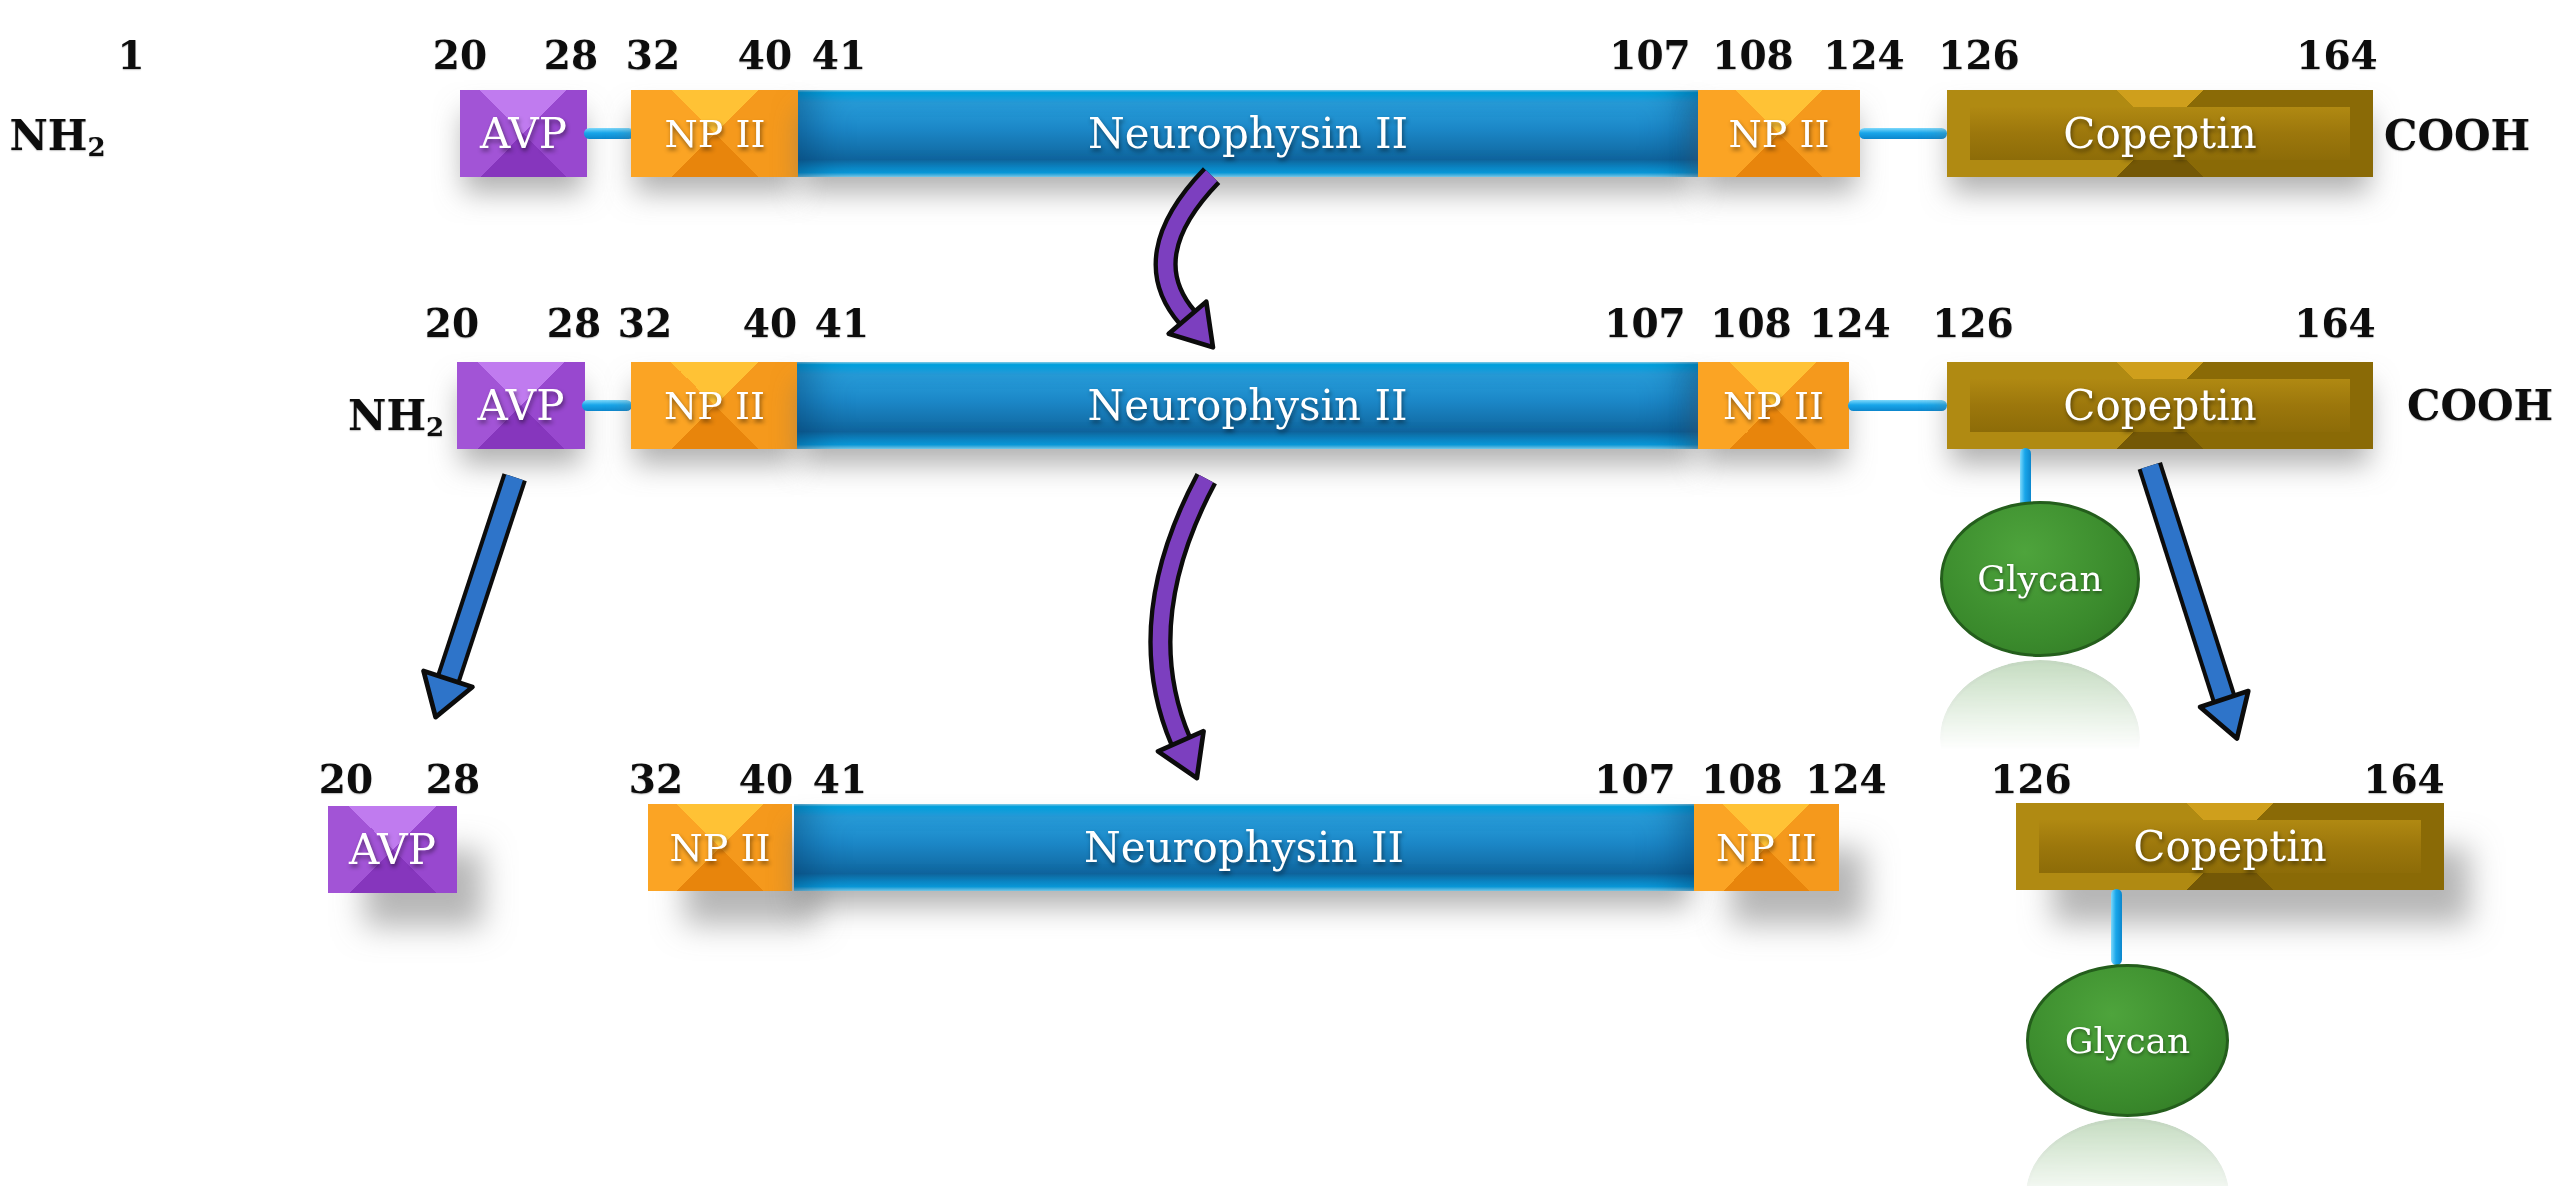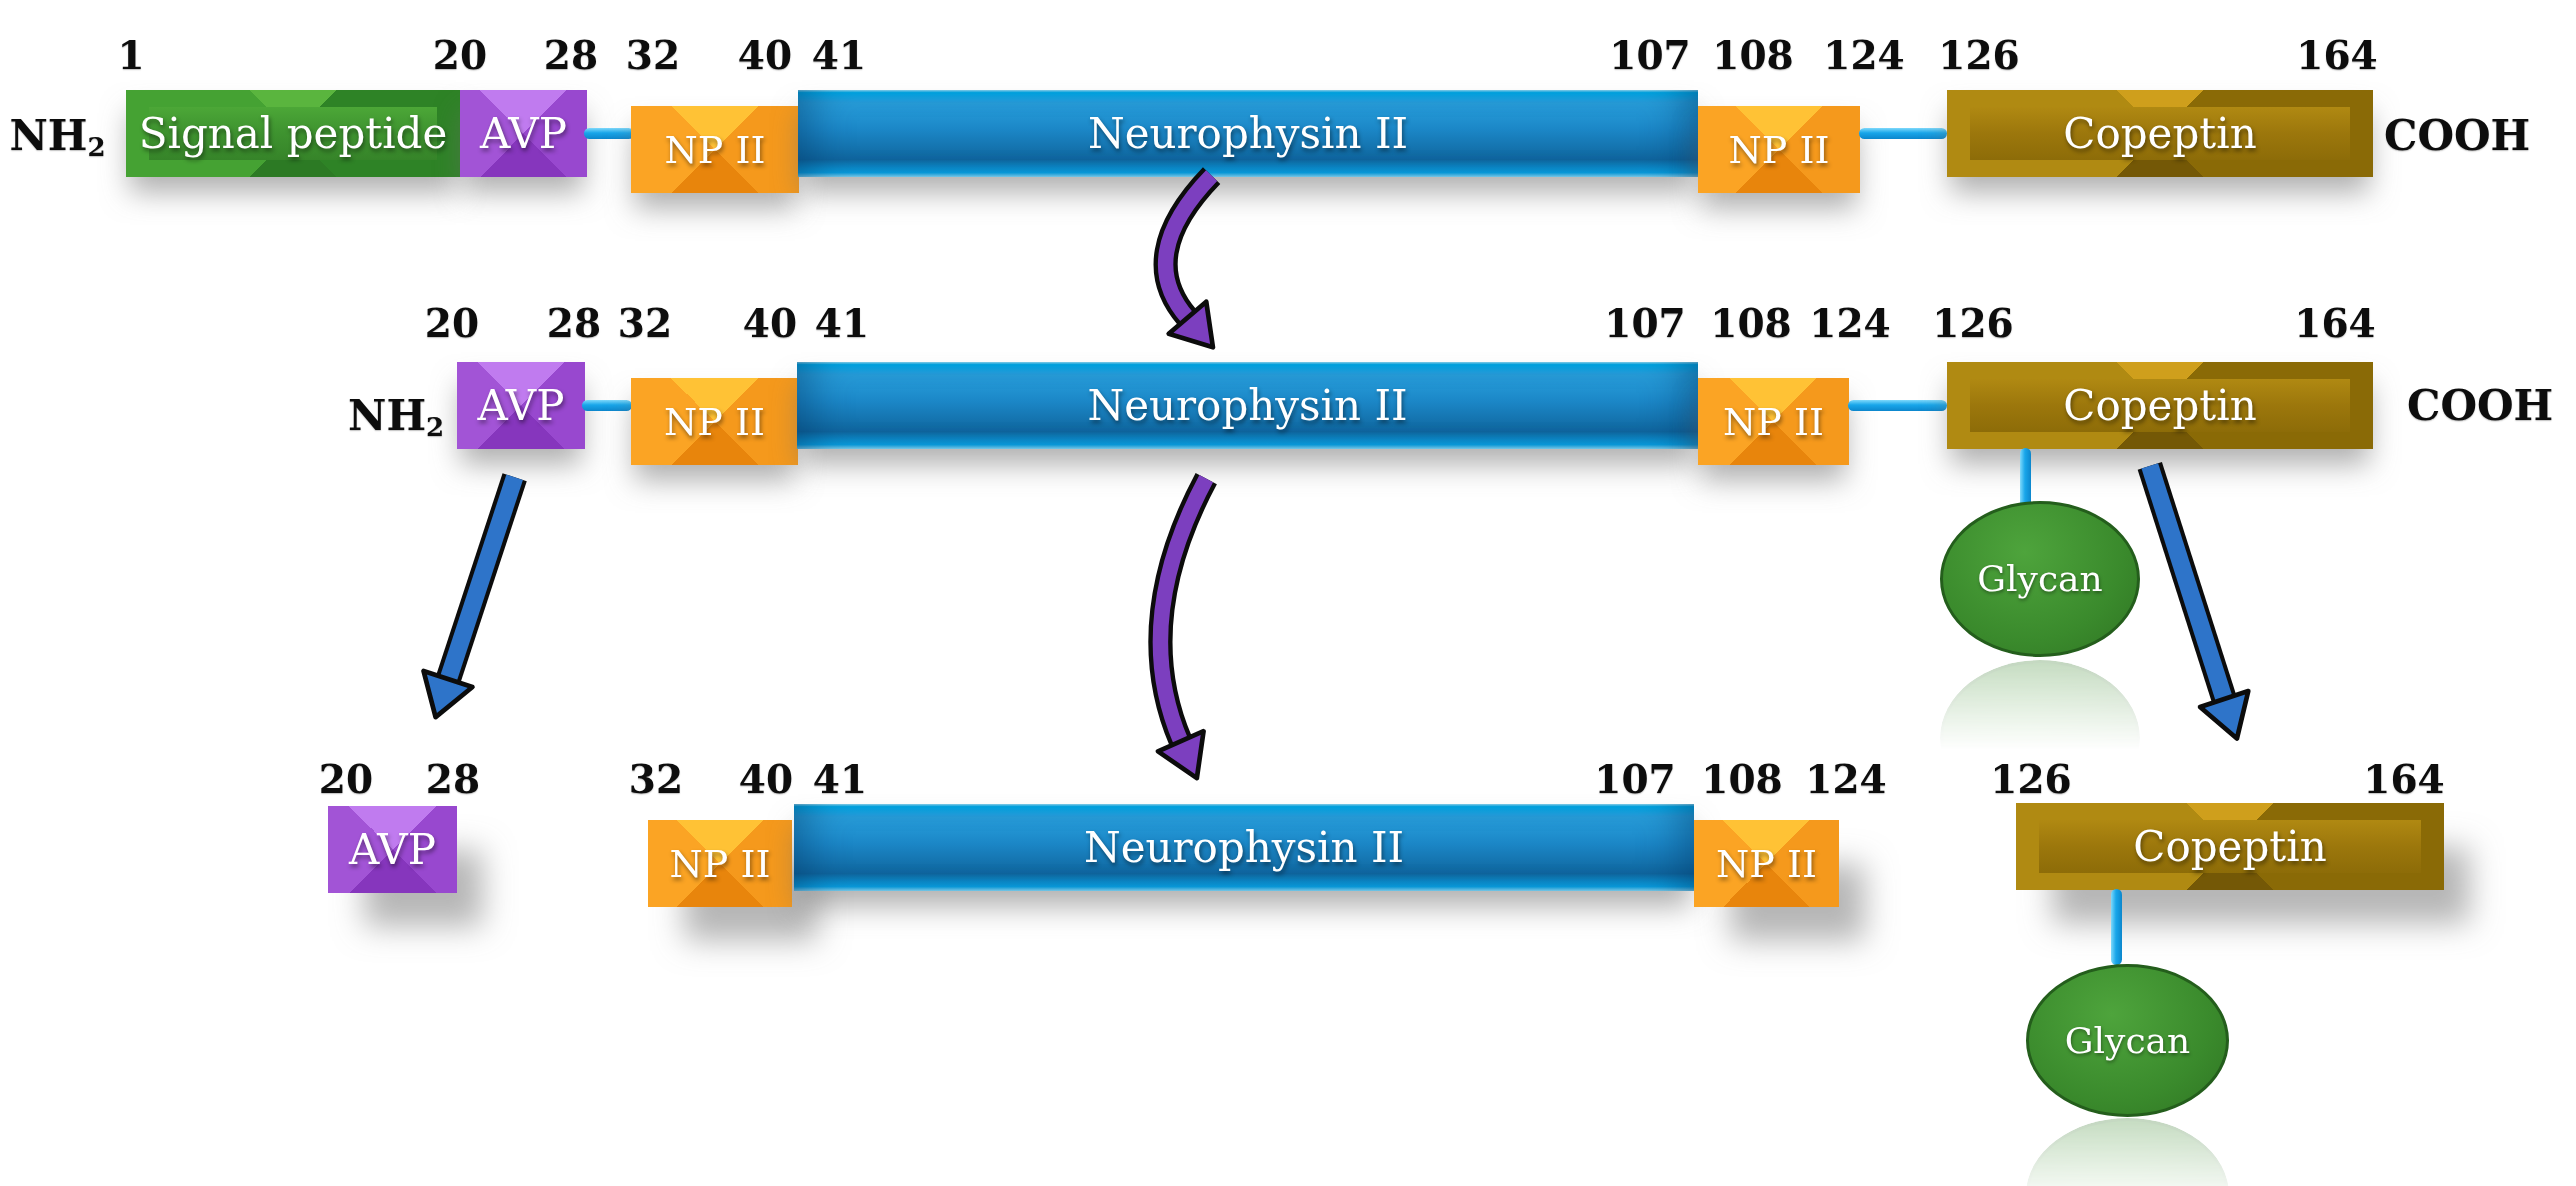--- a/index.html
+++ b/index.html
@@ -22,21 +22,21 @@
     box-shadow:0 19px 27px -2.7px rgba(110,110,110,.55);
   }
   .offset-shadow{box-shadow:31px 39px 31px -5.4px rgba(110,110,110,.5);}
   .box-label{
     position:relative;z-index:3;color:#ffffff;font-size:42px;line-height:1;white-space:nowrap;
     text-shadow:1.3px 2.7px 4px rgba(0,0,0,.45);
   }
   .label-sm{font-size:38px;}
   
   .c-avp{background:conic-gradient(from 45deg,#9848cf 0deg 90deg,#8636bd 90deg 180deg,#a254d6 180deg 270deg,#c07bef 270deg 360deg);text-align:right;}
-  .c-np2{background:conic-gradient(from 45deg,#f5991c 0deg 90deg,#e8850c 90deg 180deg,#fba424 180deg 270deg,#ffc235 270deg 360deg);margin-top:16px;}
+  .c-np2{background:conic-gradient(from 45deg,#f5991c 0deg 90deg,#e8850c 90deg 180deg,#fba424 180deg 270deg,#ffc235 270deg 360deg);}
   .c-signal{background:conic-gradient(from 45deg,#2e8326 0deg 90deg,#2c7a24 90deg 180deg,#45a233 180deg 270deg,#5ab53e 270deg 360deg);}
   .c-cop{background:conic-gradient(from 45deg,#8a6a06 0deg 90deg,#745806 90deg 180deg,#b08a12 180deg 270deg,#cf9f1c 270deg 360deg);}
   .framed::before{
     content:"";position:absolute;z-index:1;left:23px;right:23px;top:17.4px;bottom:17.4px;
   }
   .framed.c-signal::before{background:linear-gradient(180deg,#4ca737 0%,#3f9430 45%,#368429 100%);}
   .framed.c-cop::before{background:linear-gradient(180deg,#b08912 0%,#9c770c 50%,#8d6c08 100%);}
   .c-neuro{
     background:linear-gradient(180deg,#9fe9ff 0%,#00b2f2 3%,#28a0dd 14%,#1b86c6 46%,#10679f 80%,#0aa5e8 95%,#8fe4ff 100%);
     box-shadow:inset 31px 0 40px -17.4px rgba(0,50,95,.45),inset -31px 0 40px -17.4px rgba(0,50,95,.45),0 19px 27px -2.7px rgba(110,110,110,.55);
@@ -77,23 +77,20 @@
   <span class="num" style="left:765px;top:32px;">40</span>
   <span class="num" style="left:839px;top:32px;">41</span>
   <span class="num" style="left:1650px;top:32px;">107</span>
   <span class="num" style="left:1753px;top:32px;">108</span>
   <span class="num" style="left:1864px;top:32px;">124</span>
   <span class="num" style="left:1979px;top:32px;">126</span>
   <span class="num" style="left:2337px;top:32px;">164</span>
 
   <span class="terminal" style="left:9.4px;top:111px;"><span>NH</span><sub>2</sub></span>
 
-  <div class="box c-signal framed" style="left:126px;top:90px;width:334px;">
-    <span class="box-label">Signal peptide</span>
-  </div>
   <div class="box c-avp" style="left:460px;top:90px;width:127px;">
     <span class="box-label">AVP</span>
   </div>
   <div class="link-h" style="left:584px;top:128px;width:50px;"></div>
   <div class="box c-np2" style="left:631px;top:90px;width:168px;">
     <span class="box-label label-sm">NP II</span>
   </div>
   <div class="box c-neuro" style="left:798px;top:90px;width:900px;">
     <span class="box-label">Neurophysin II</span>
   </div>

